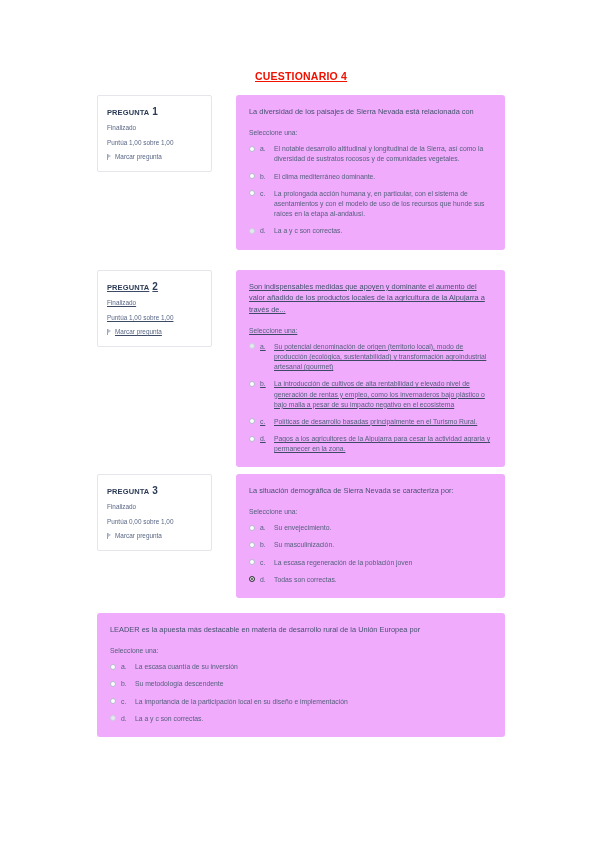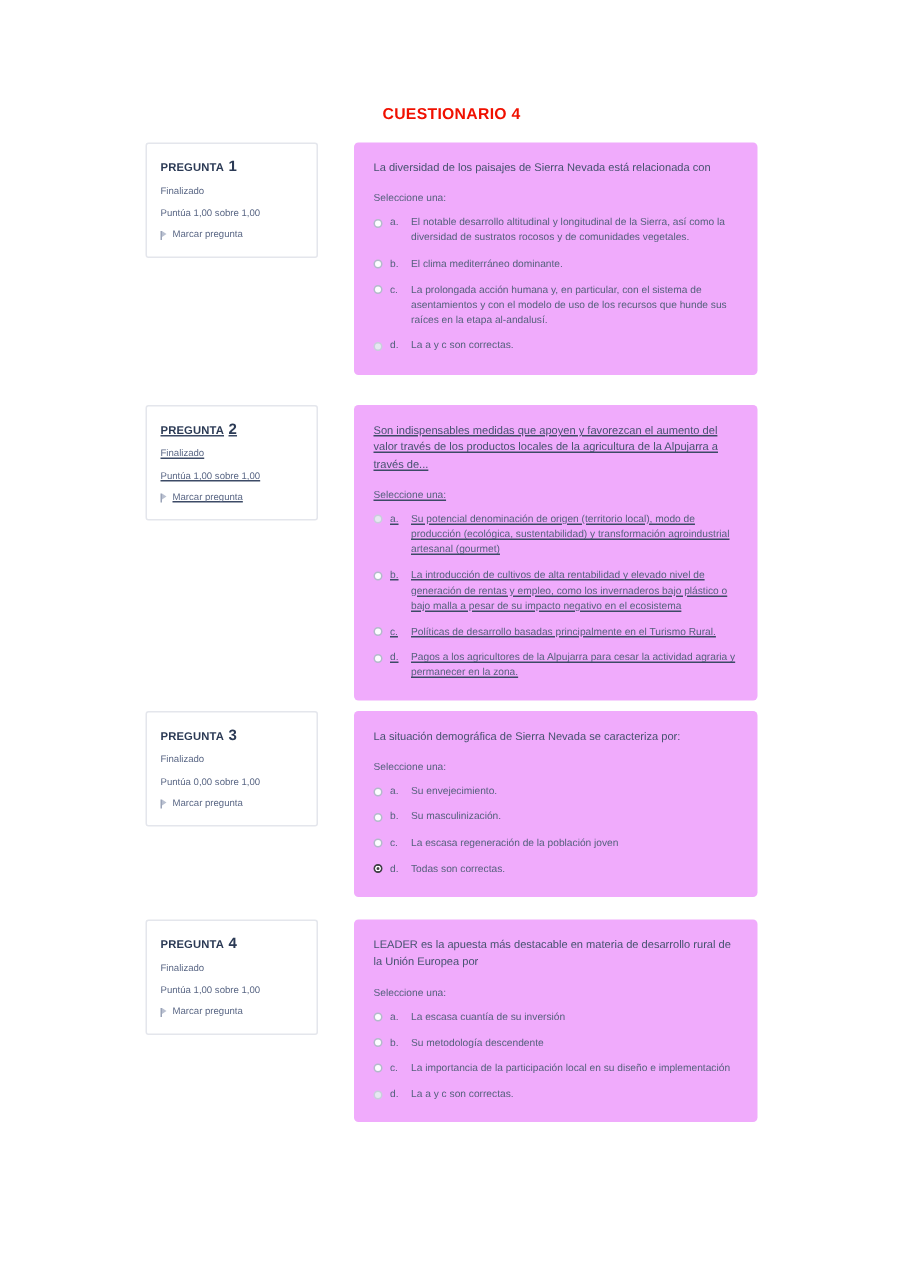--- a/index.html
+++ b/index.html
@@ -22,20 +22,21 @@
   }
 
   
   .quiz-title {
     position: absolute;
     left: 255px;
     top: 70px;
     font-size: 10.5px;
     font-weight: bold;
     color: #f01000;
+    text-decoration: underline;
     letter-spacing: .2px;
     white-space: nowrap;
   }
 
   
   .qlist {
     position: absolute;
     left: 0; right: 0; top: 0;
   }
   .qrow {
@@ -220,21 +221,21 @@
         <div class="qinfo">
           <div class="qinfo-head"><span>PREGUNTA</span><span class="qnum">2</span></div>
           <div class="qinfo-line">Finalizado</div>
           <div class="qinfo-line">Puntúa 1,00 sobre 1,00</div>
           <div class="flagline">
             <span class="flag-icon"></span>
             <span>Marcar pregunta</span>
           </div>
         </div>
         <div class="qbody">
-          <p class="qtext">Son indispensables medidas que apoyen y favorezcan el aumento del valor través de los productos locales de la agricultura de la Alpujarra a través de...</p>
+          <p class="qtext">Son indispensables medidas que apoyen y dominante el aumento del valor añadido de los productos locales de la agricultura de la Alpujarra a través de...</p>
           <p class="qprompt">Seleccione una:</p>
           <ul class="answers">
             <li class="ans">
               <span class="radio faint"></span>
               <span class="ans-letter">a.</span>
               <span class="ans-text">Su potencial denominación de origen (territorio local), modo de producción (ecológica, sustentabilidad) y transformación agroindustrial artesanal (gourmet)</span>
             </li>
             <li class="ans">
               <span class="radio"></span>
               <span class="ans-letter">b.</span>
@@ -284,29 +285,20 @@
             </li>
             <li class="ans">
               <span class="radio checked"></span>
               <span class="ans-letter">d.</span>
               <span class="ans-text">Todas son correctas.</span>
             </li>
           </ul>
         </div>
       </div>
       <div class="qrow" style="top: 613px;">
-        <div class="qinfo">
-          <div class="qinfo-head"><span>PREGUNTA</span><span class="qnum">4</span></div>
-          <div class="qinfo-line">Finalizado</div>
-          <div class="qinfo-line">Puntúa 1,00 sobre 1,00</div>
-          <div class="flagline">
-            <span class="flag-icon"></span>
-            <span>Marcar pregunta</span>
-          </div>
-        </div>
         <div class="qbody">
           <p class="qtext">LEADER es la apuesta más destacable en materia de desarrollo rural de la Unión Europea por</p>
           <p class="qprompt">Seleccione una:</p>
           <ul class="answers">
             <li class="ans">
               <span class="radio"></span>
               <span class="ans-letter">a.</span>
               <span class="ans-text">La escasa cuantía de su inversión</span>
             </li>
             <li class="ans">

